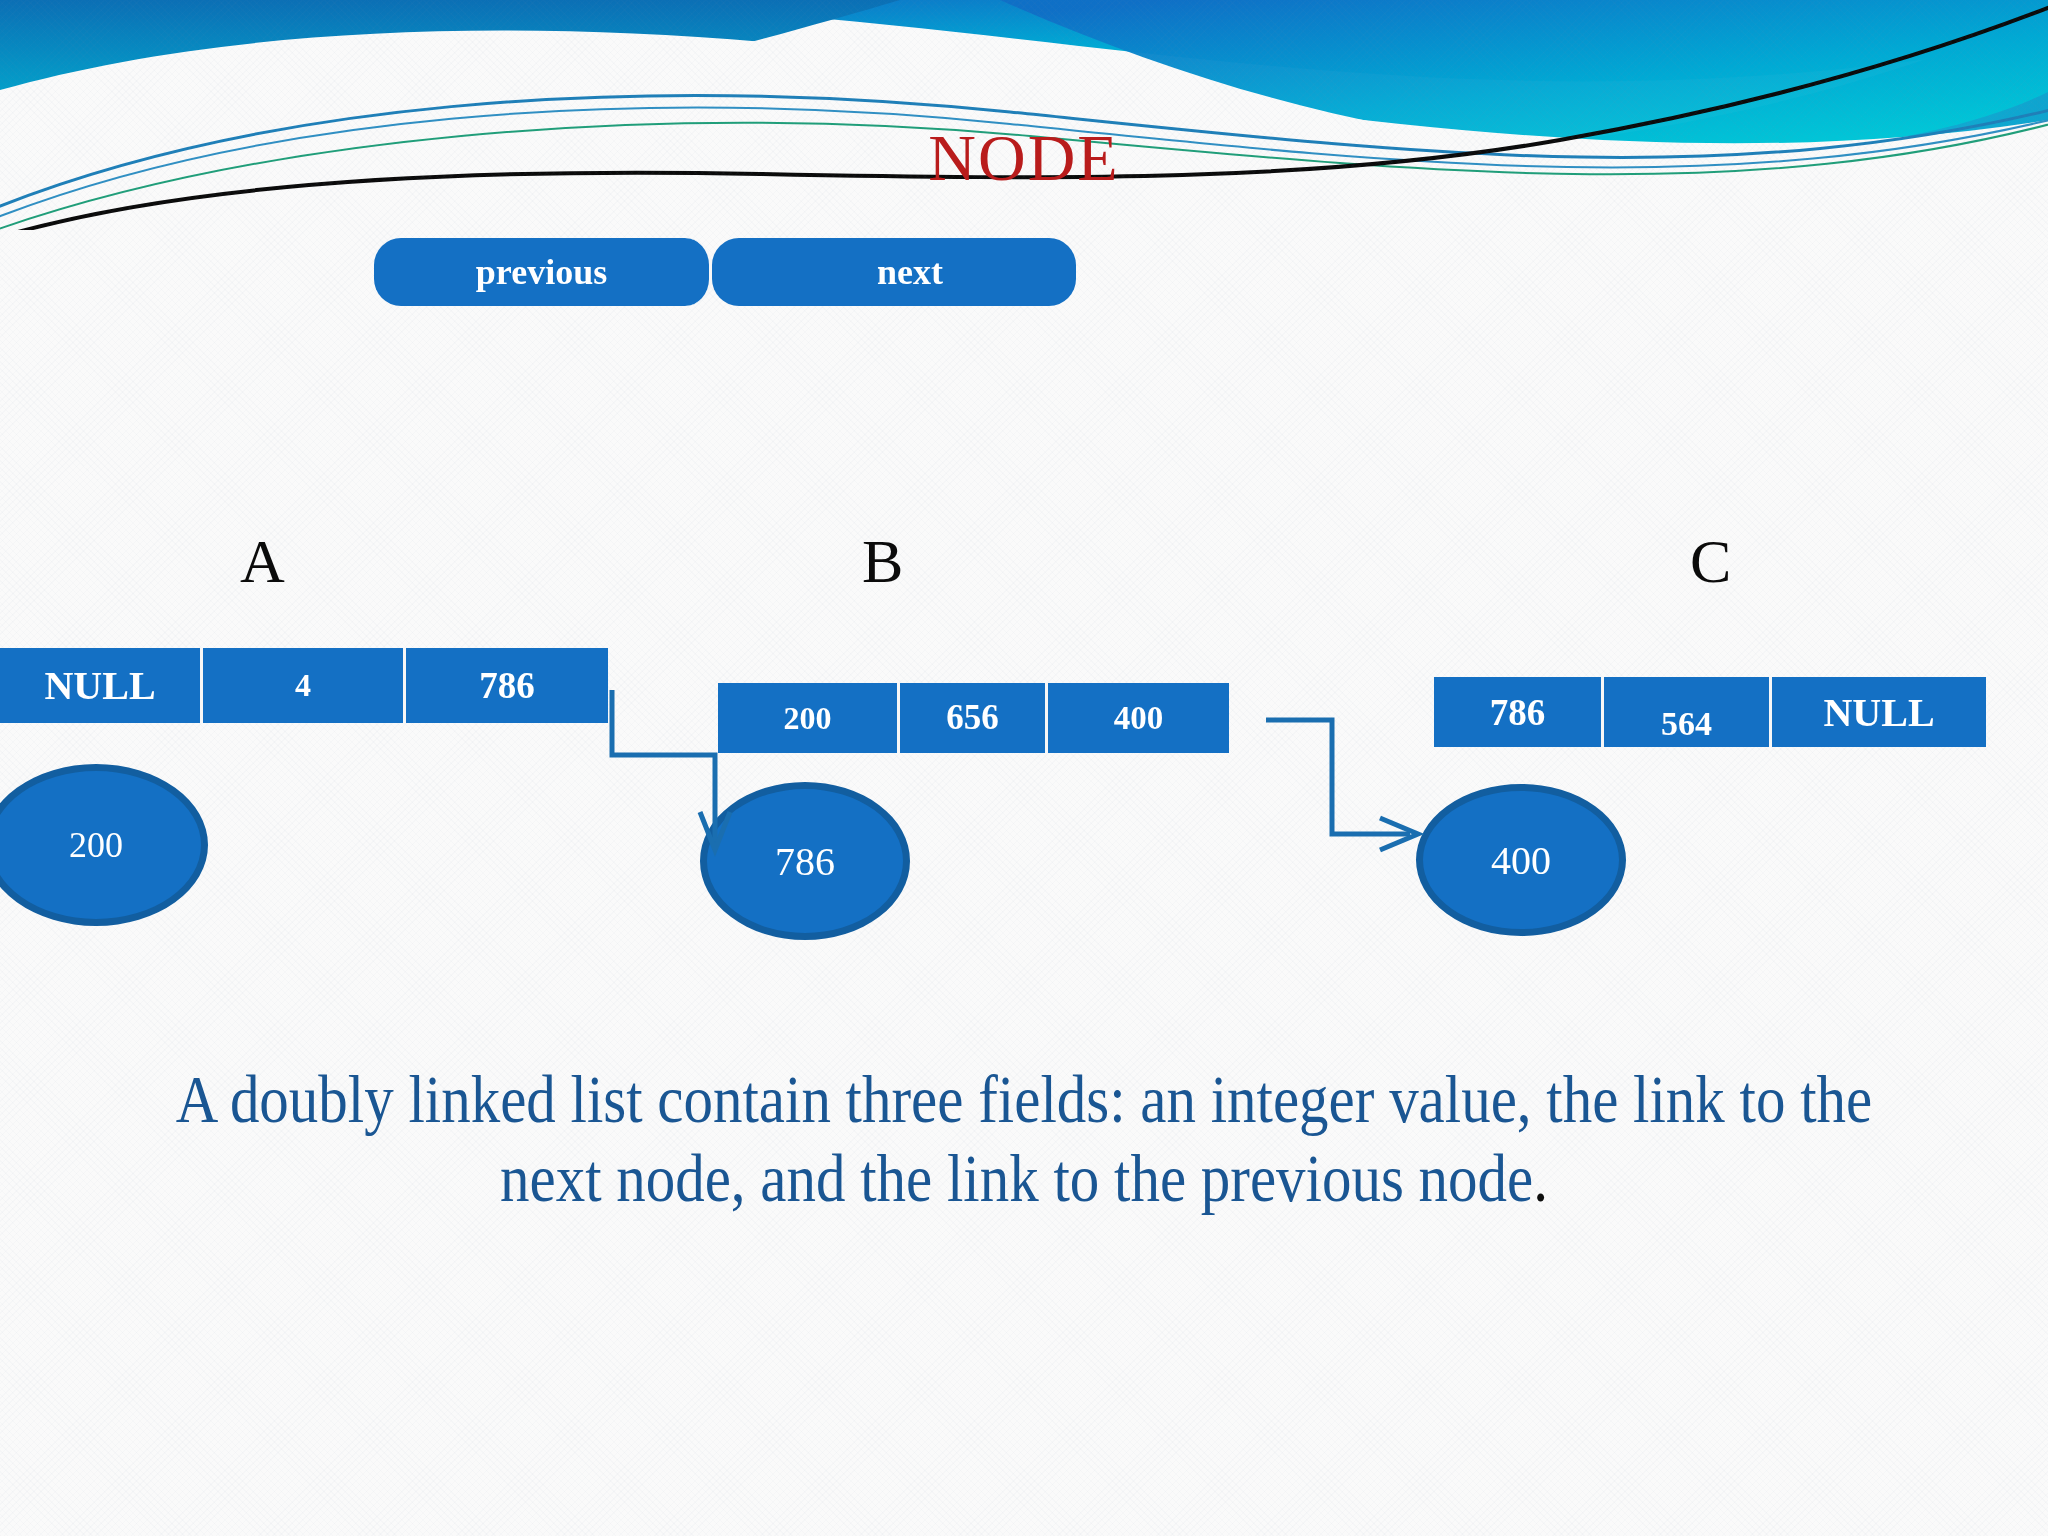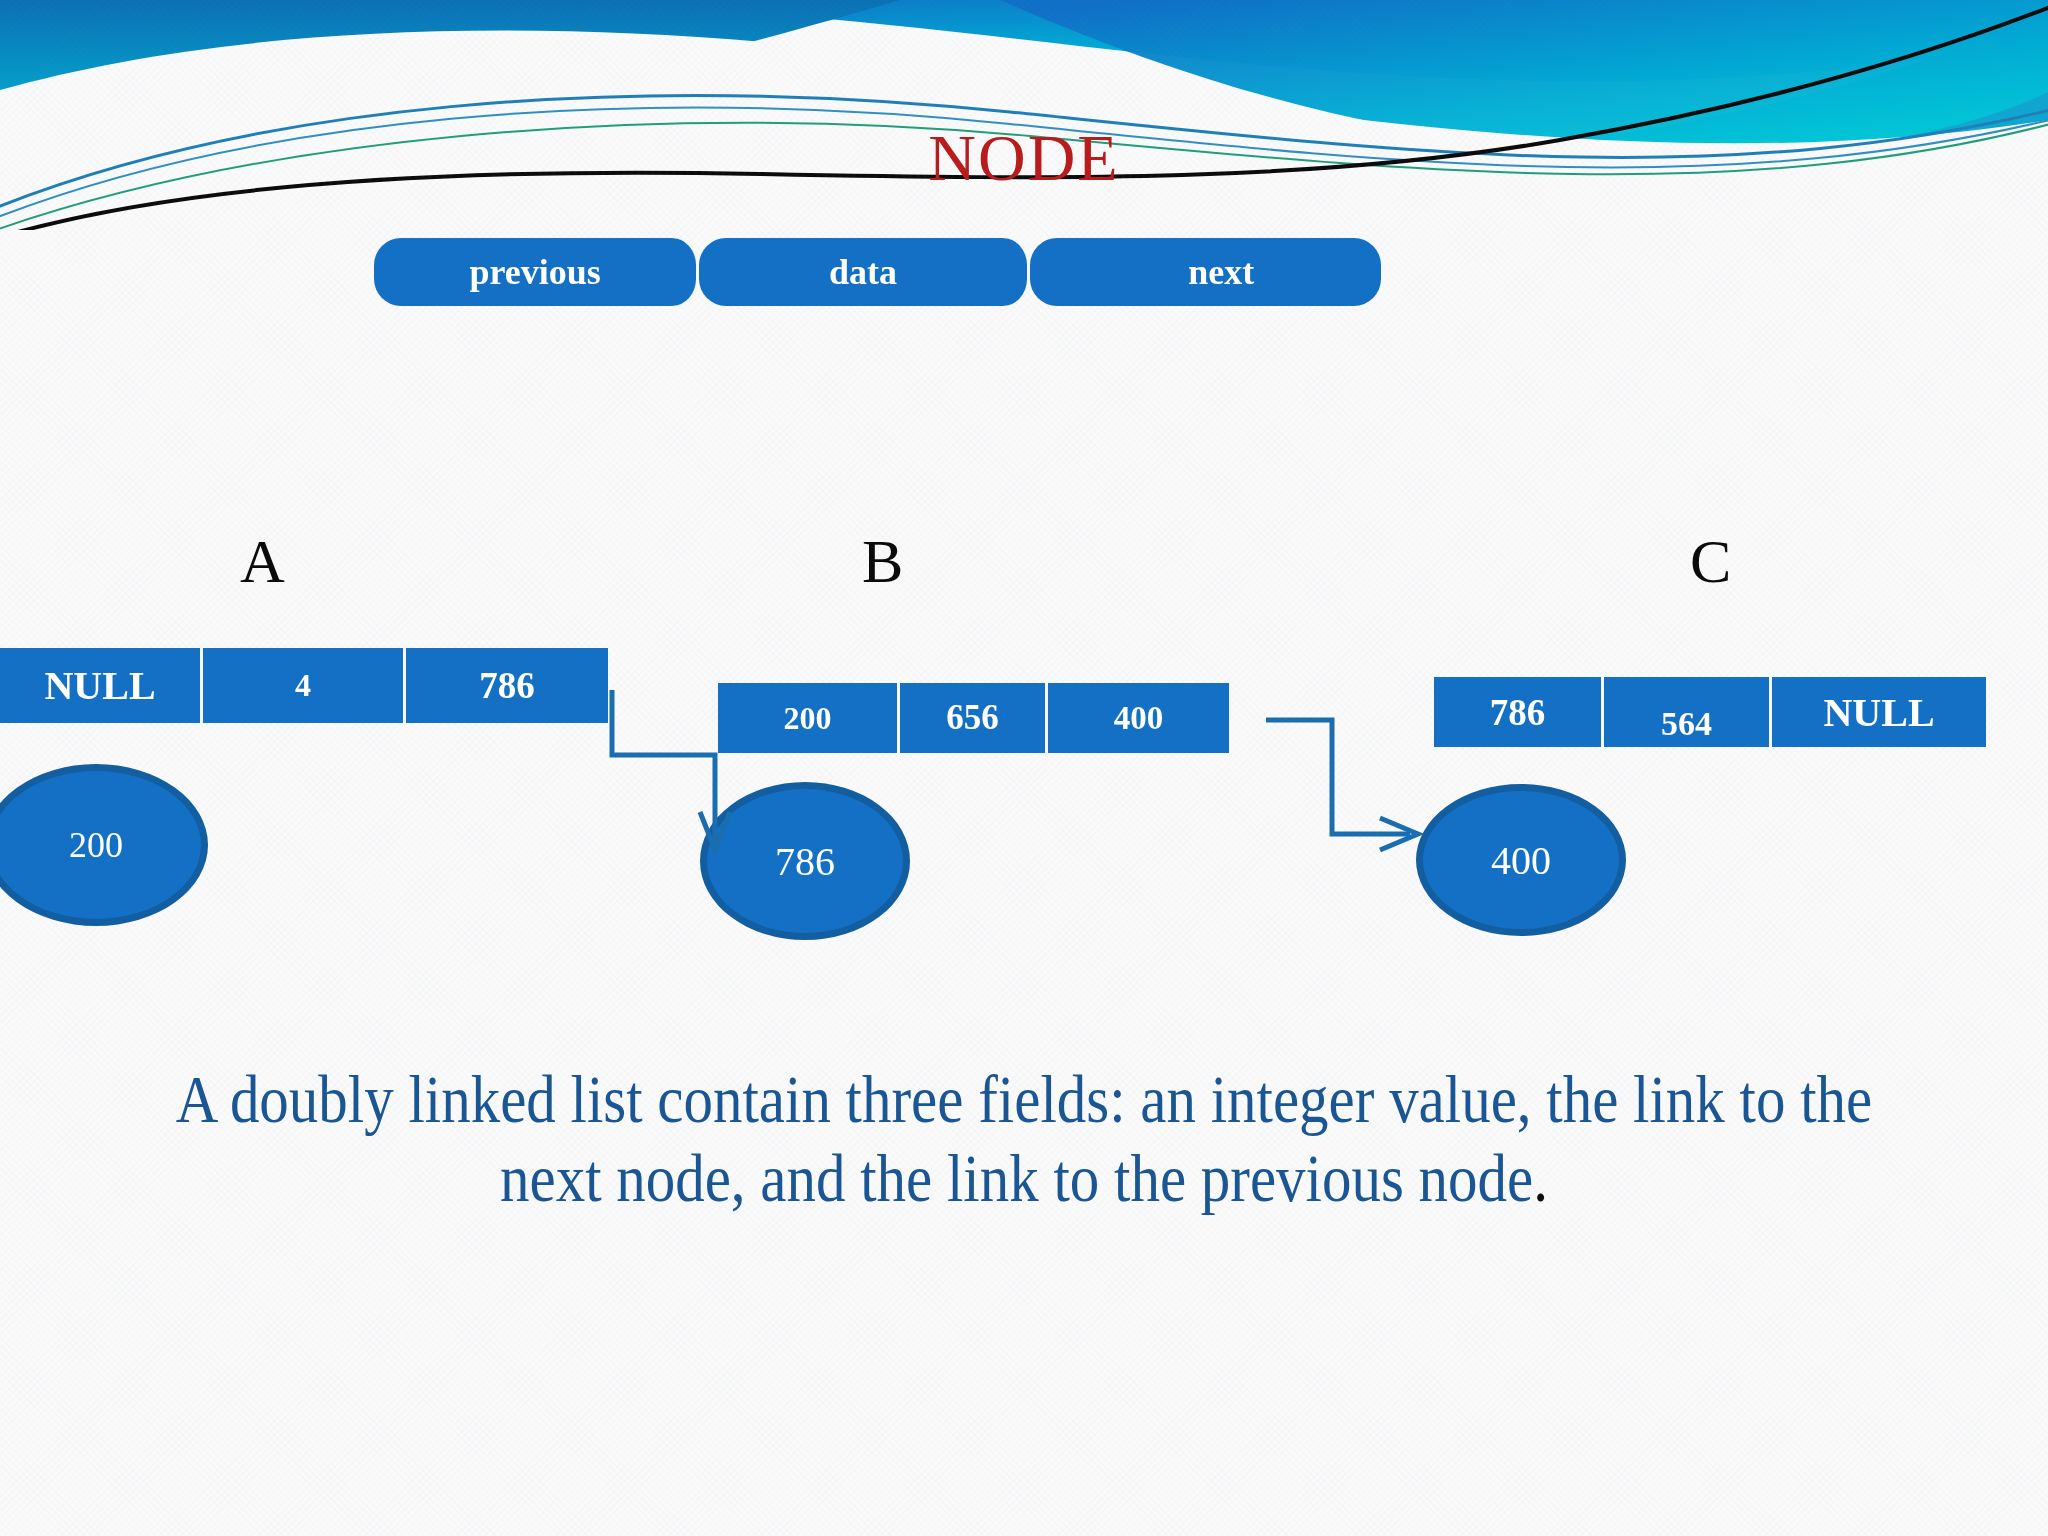--- a/index.html
+++ b/index.html
@@ -193,21 +193,20 @@
       <path d="M-10,232 C250,140 640,100 1030,136 C1420,172 1740,206 2058,122" fill="none" stroke="#1f9e79" stroke-width="2"></path>
 
       <path d="M-10,240 C180,182 470,168 760,174 C1060,180 1320,182 1560,140 C1760,105 1920,58 2058,4" fill="none" stroke="#0a0a0a" stroke-width="4"></path>
     </svg>
   </div>
 
   <div id="title">NODE</div>
 
   <div id="node-header">
     <div class="cell" id="nh-prev">previous</div>
-    <div class="cell" id="nh-data">data</div>
     <div class="cell" id="nh-next">next</div>
   </div>
 
   <div class="node-label" id="label-a">A</div>
   <div class="node-label" id="label-b">B</div>
   <div class="node-label" id="label-c">C</div>
 
   <div class="node-box" id="node-a">
     <div class="cell c0">NULL</div>
     <div class="cell c1">4</div>

